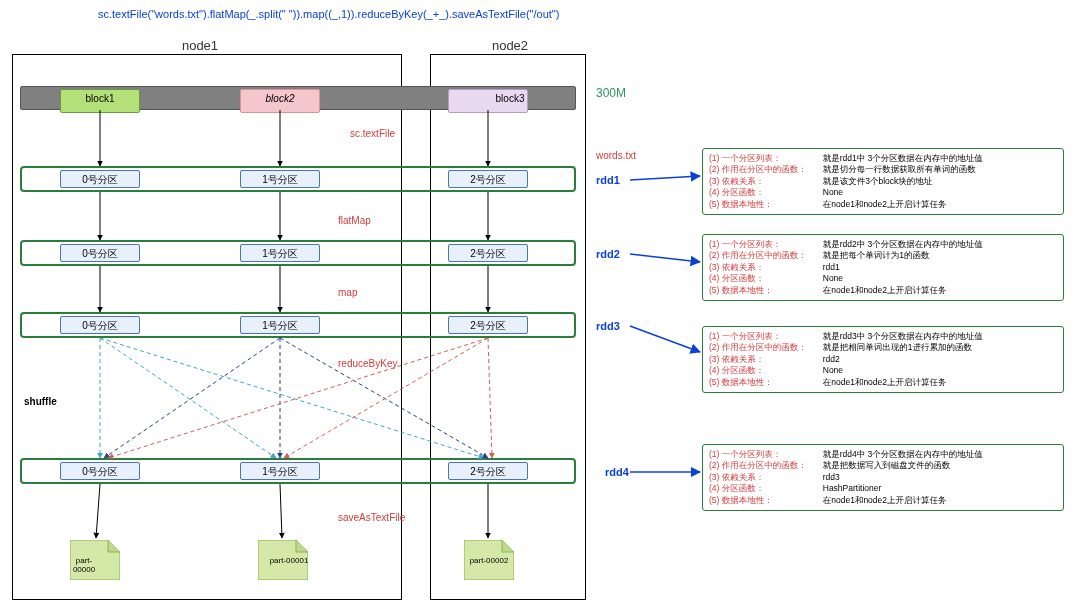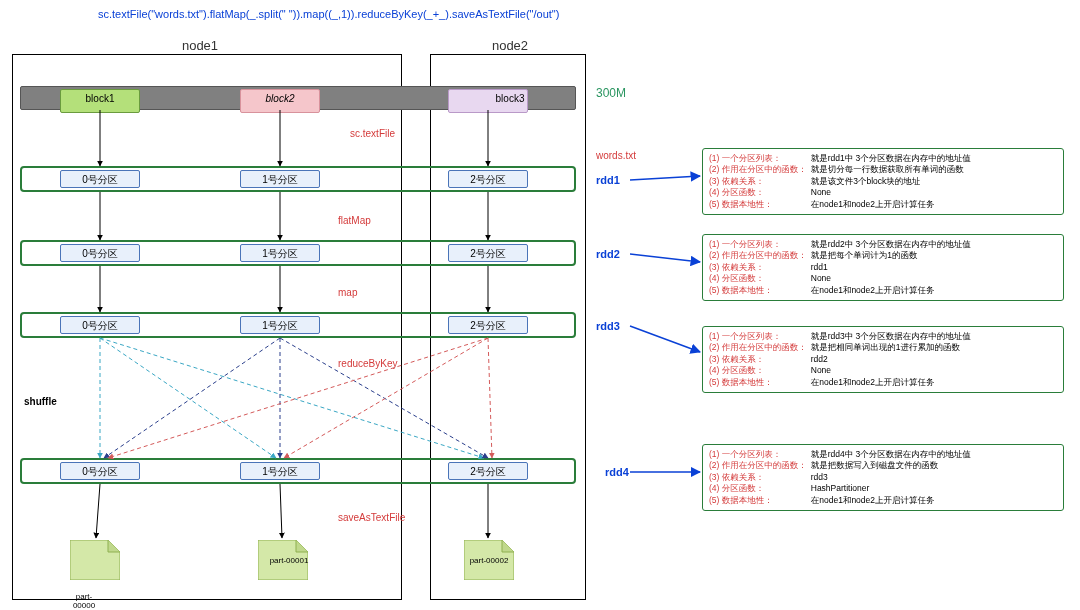--- a/index.html
+++ b/index.html
@@ -19,21 +19,21 @@
   .op-label { color: #d43b3b; font-size: 10px; }
   .side-green { color: #2a9560; font-size: 12px; }
   .side-red { color: #d43b3b; font-size: 10px; }
   .rdd-label { color: #0a41d6; font-weight: bold; font-size: 11px; }
   .shuffle { font-size: 10px; font-weight: bold; }
   .file { width: 50px; height: 40px; }
   .file svg { width: 100%; height: 100%; }
   .file-label { font-size: 8px; text-align: center; }
   .info-box { border: 1px solid #2a7d3a; border-radius: 3px; padding: 4px 6px; font-size: 8.5px; line-height: 1.35; }
   .info-box table { border-collapse: collapse; }
-  .info-box td { vertical-align: top; padding: 0 4px 0 0; white-space: nowrap; }
+  .info-box td { vertical-align: top; padding: 0 16px 0 0; white-space: nowrap; }
   .info-box td.k { color: #d43b3b; }
   .info-box td.v { color: #000; }
   svg.overlay { position: absolute; left: 0; top: 0; pointer-events: none; }
 </style>
 </head>
 <body>
 
 <div id="canvas">
 
   <div class="abs code-line" style="left:98px; top:8px;">sc.textFile("words.txt").flatMap(_.split(" ")).map((_,1)).reduceByKey(_+_).saveAsTextFile("/out")</div>
@@ -83,21 +83,21 @@
   <div class="abs part" style="left:240px; top:462px; width:80px;">1号分区</div>
   <div class="abs part" style="left:448px; top:462px; width:80px;">2号分区</div>
   <div class="abs rdd-label" style="left:596px; top:466px;padding-left:9px;">rdd4</div>
 
   <div class="abs file" style="left:70px; top:540px;">
     <svg viewBox="0 0 50 40">
         <path d="M0 0 H38 L50 12 V40 H0 Z" fill="#d4e8a8" stroke="#8fb050"></path>
         <path d="M38 0 V12 H50" fill="#c0d88c" stroke="#8fb050"></path>
       </svg>
   </div>
-  <div class="abs file-label" style="left:70px; top:556px; width:28px;margin-top:36px;">part-00000</div>
+  <div class="abs file-label" style="left:70px; top:556px; width:28px;">part-00000</div>
 
   <div class="abs file" style="left:258px; top:540px;">
     <svg viewBox="0 0 50 40">
         <path d="M0 0 H38 L50 12 V40 H0 Z" fill="#d4e8a8" stroke="#8fb050"></path>
         <path d="M38 0 V12 H50" fill="#c0d88c" stroke="#8fb050"></path>
       </svg>
   </div>
   <div class="abs file-label" style="left:258px; top:556px; width:62px;">part-00001</div>
 
   <div class="abs file" style="left:464px; top:540px;">

